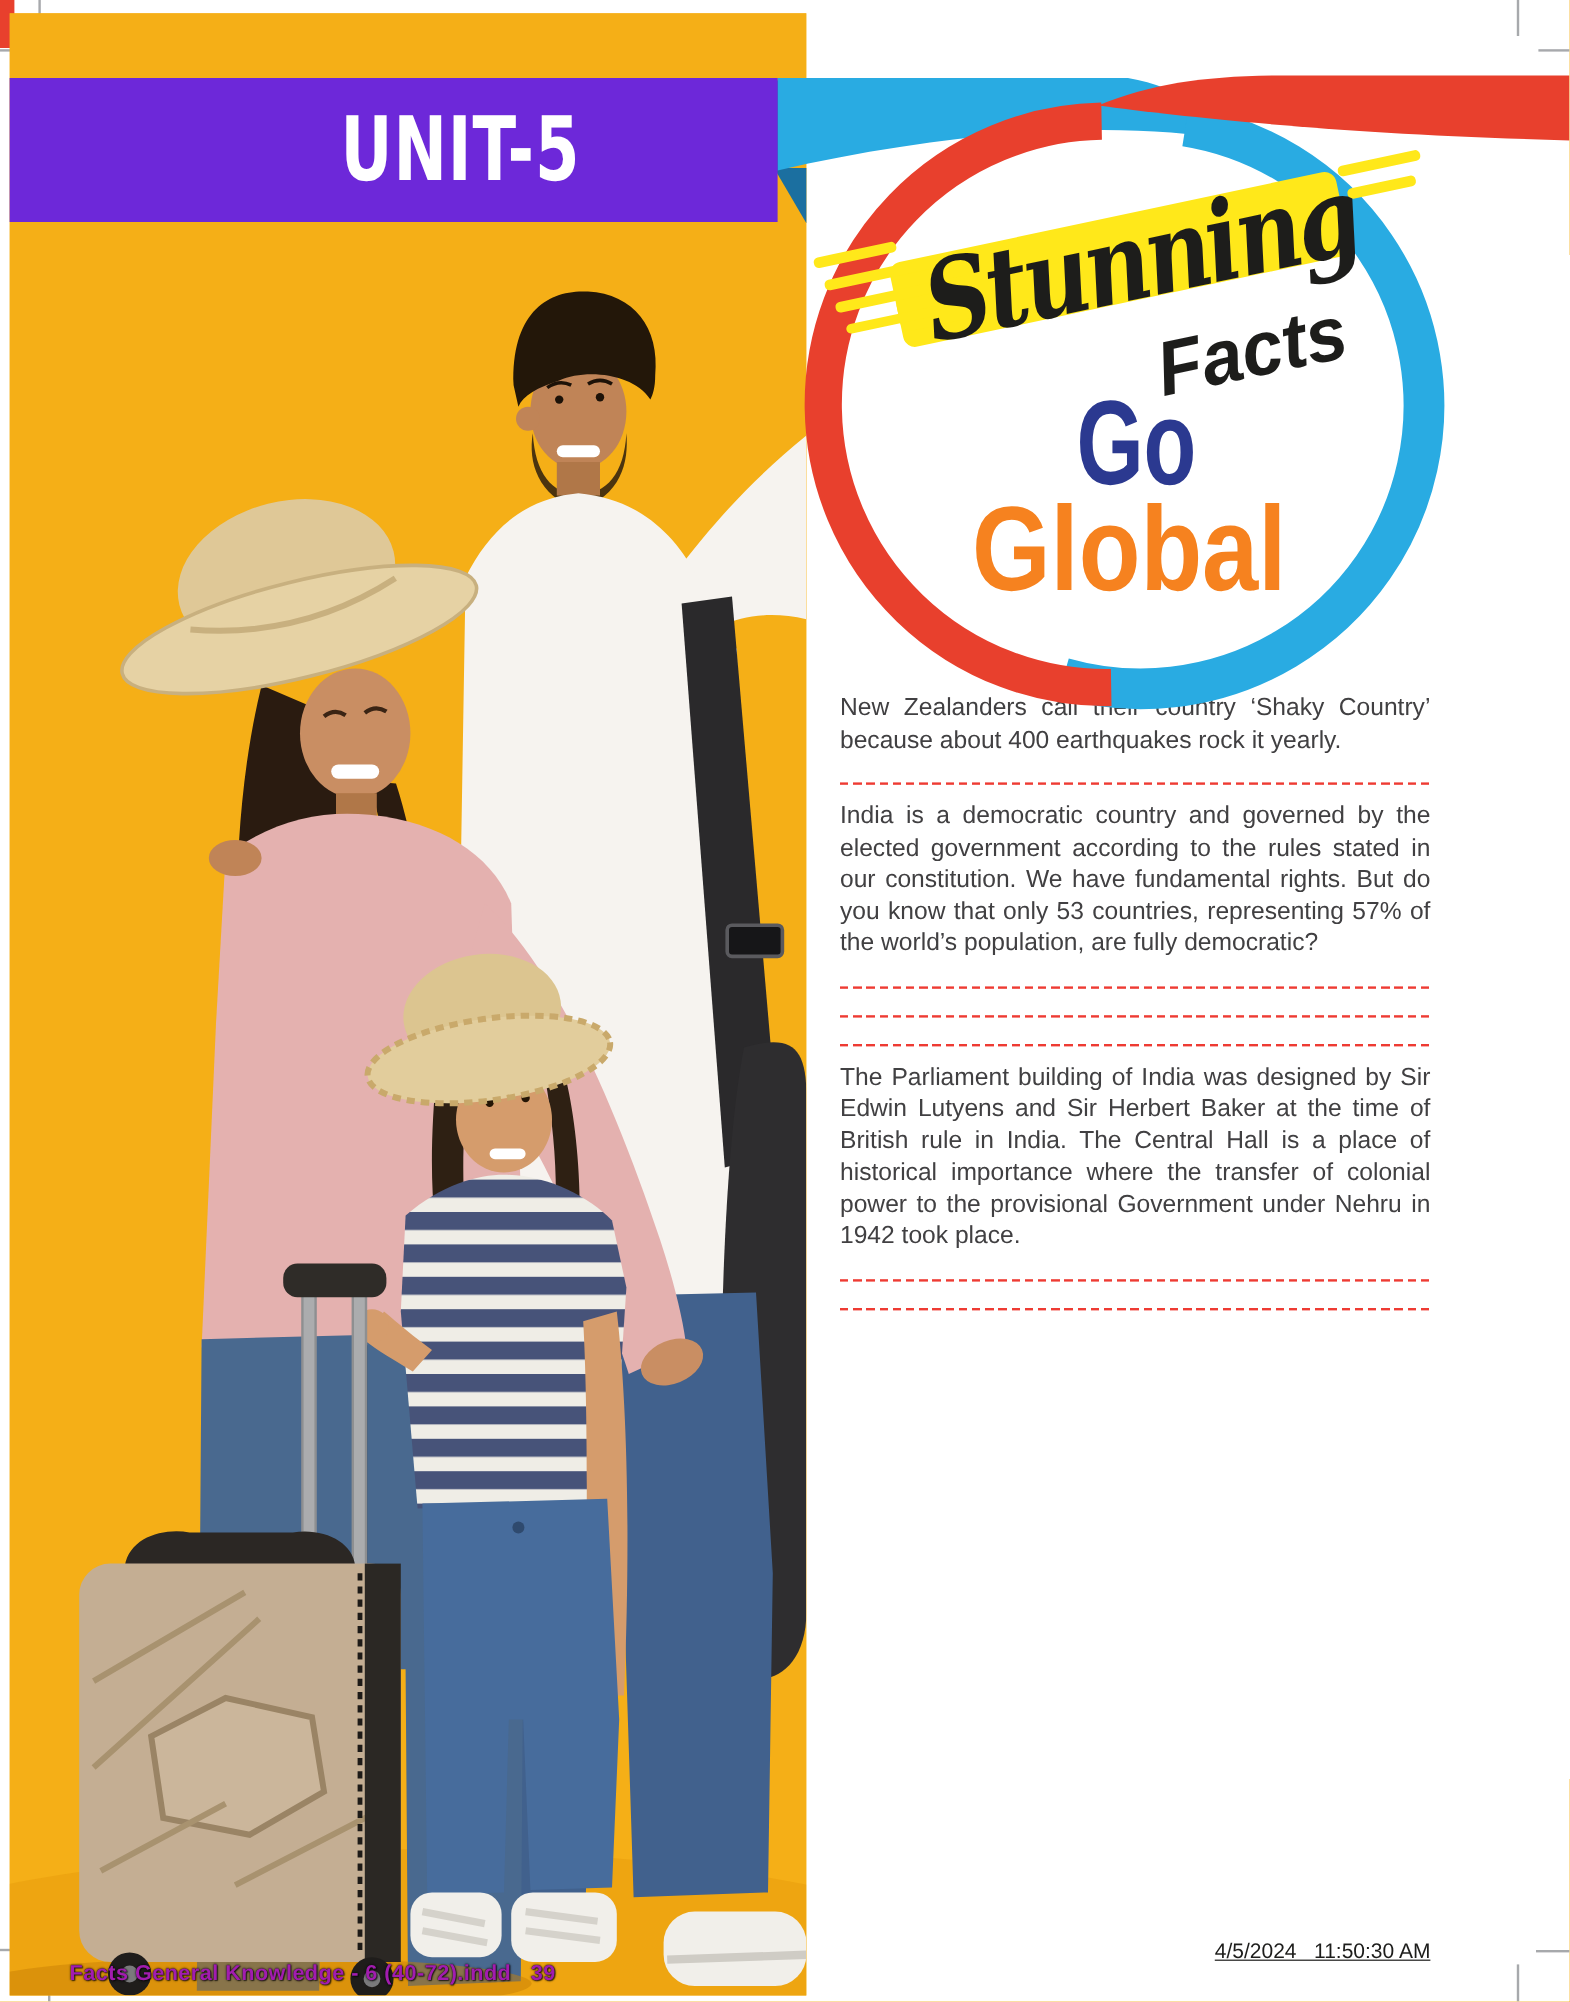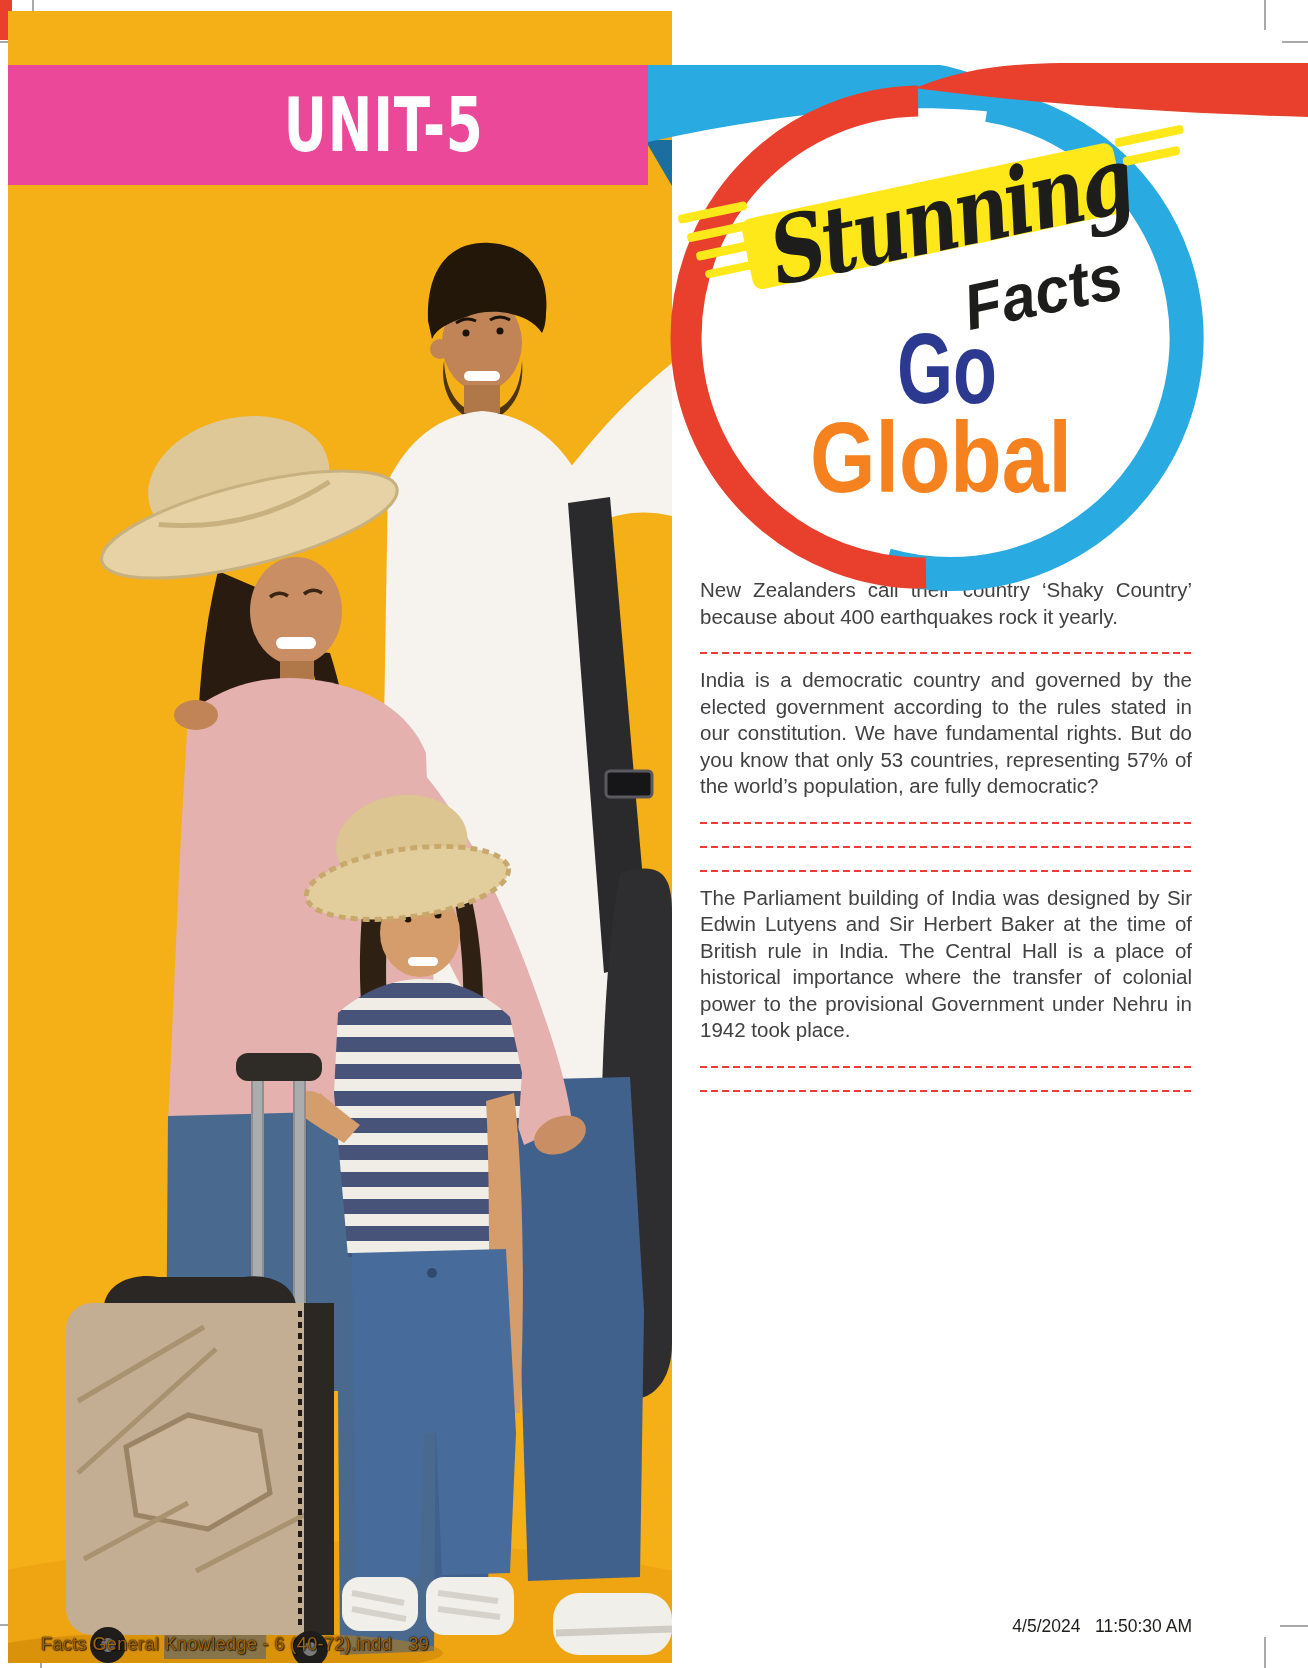--- a/index.html
+++ b/index.html
@@ -13,48 +13,49 @@
   .bleed-red{position:absolute;left:0;top:0;width:12px;height:40px;background:#e8402d;}
   
   .photo-col{
     position:absolute;left:8px;top:11px;width:664px;height:1652px;
     background:#f5af17;overflow:hidden;
   }
   .photo-col svg{display:block;}
   
   .unit-banner{
     position:absolute;left:8px;top:65px;width:640px;height:120px;
-    background:#ec4899;display:flex;align-items:center;justify-content:center;
+    background:#6d28d9;display:flex;align-items:center;justify-content:center;
     box-sizing:border-box;padding-left:112px;z-index:4;
   }
   .unit-banner .label{
     font-family:"DejaVu Sans", sans-serif;font-weight:700;font-size:74px;
     color:#ffffff;letter-spacing:1px;transform:scaleX(.72);white-space:pre;
   }
   
   .decor{position:absolute;left:0;top:0;z-index:3;pointer-events:none;}
   
   .facts{
     position:absolute;left:700px;top:577px;width:492px;z-index:2;
     color:#414042;font-size:20.5px;line-height:26.5px;text-align:justify;
   }
   .facts p{margin:0;}
   .divider{
     height:2px;margin:22px 0 13px 0;
     background:repeating-linear-gradient(90deg,#ee3b33 0 7px,transparent 7px 11px);
   }
   
   .filename{
-    position:absolute;left:41px;top:1634px;z-index:6;font-size:18px;
-    color:#a16207;white-space:pre;letter-spacing:.4px;
+    position:absolute;left:58px;top:1634px;z-index:6;font-size:18px;
+    color:#a21caf;white-space:pre;letter-spacing:.4px;
     text-shadow:0 0 1px #1f1f1f,0 0 2px rgba(0,0,0,.85),1px 1px 1px rgba(0,0,0,.6);
+    font-weight:bold;
   }
   .timestamp{
     position:absolute;left:892px;top:1616px;width:300px;text-align:right;z-index:6;
-    font-size:17.5px;color:#1d1d1b;white-space:pre;
+    font-size:17.5px;color:#1d1d1b;white-space:pre;text-decoration:underline;
   }
 </style>
 </head>
 <body>
 
 <div class="crop" style="left:32px;top:0;width:2px;height:30px;"></div>
 <div class="crop" style="left:0;top:41px;width:26px;height:2px;"></div>
 <div class="crop" style="left:1264px;top:0;width:2px;height:30px;"></div>
 <div class="crop" style="left:1282px;top:41px;width:26px;height:2px;"></div>
 <div class="crop" style="left:0;top:1624px;width:28px;height:2px;"></div>

